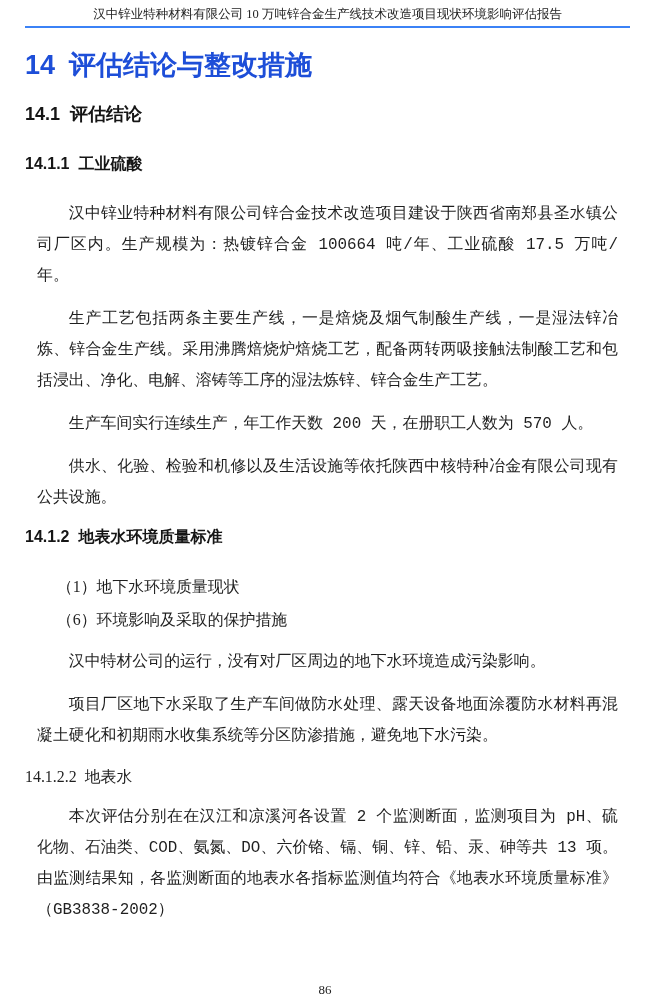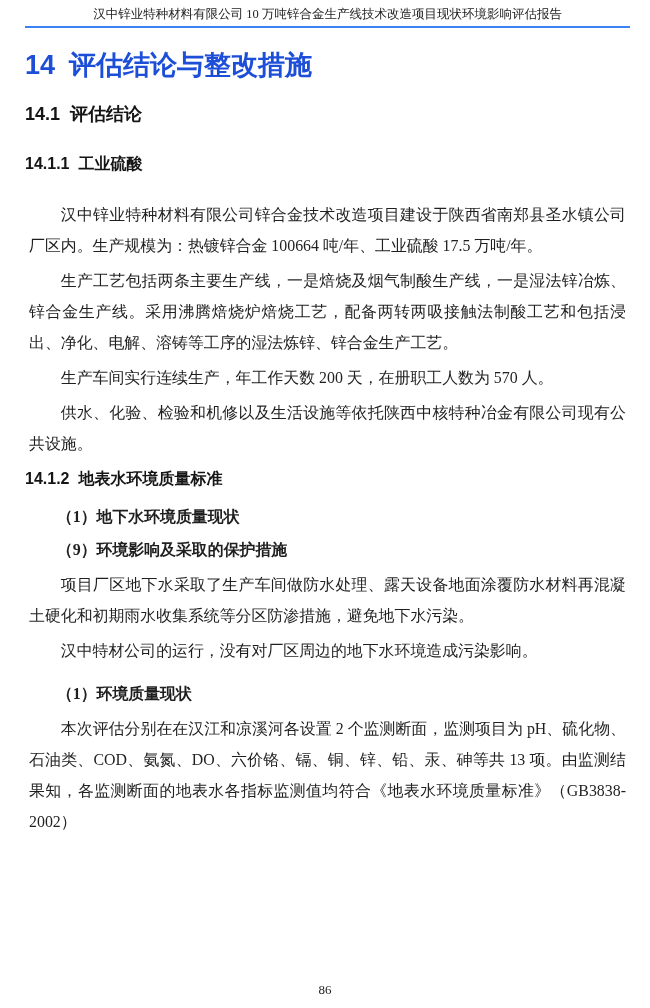--- a/index.html
+++ b/index.html
@@ -56,31 +56,31 @@
     font-size: 15.9px;
     line-height: 26px;
     font-weight: 400;
     margin: 11px 0 0 0;
   }
   .h4 .num { margin-right: 8px; }
   .h4.tight { margin-top: 2px; }
   p.body {
     font-size: 15.9px;
     line-height: 31px;
-    margin: 4px;
+    margin: 12px;
     text-indent: 2em;
     text-align: justify;
+    font-family: Liberation Mono, monospace;
   }
   p.body.first { margin-top: 25px; }
   p.item-title {
     font-size: 15.9px;
     line-height: 31px;
-    margin: 12px 0 0 0;
+    margin: 24px 0 0 0;
     text-indent: 2em;
-    font-weight: bold;
   }
   p.item-title.tight { margin-top: 2px; }
   .page-number {
     position: absolute;
     bottom: 10px;
     left: 0;
     right: 0;
     text-align: center;
     font-size: 13px;
     color: #222222;
@@ -111,23 +111,25 @@
   <p class="body">生产工艺包括两条主要生产线，一是焙烧及烟气制酸生产线，一是湿法锌冶炼、锌合金生产线。采用沸腾焙烧炉焙烧工艺，配备两转两吸接触法制酸工艺和包括浸出、净化、电解、溶铸等工序的湿法炼锌、锌合金生产工艺。</p>
   <p class="body">生产车间实行连续生产，年工作天数 200 天，在册职工人数为 570 人。</p>
   <p class="body">供水、化验、检验和机修以及生活设施等依托陕西中核特种冶金有限公司现有公共设施。</p>
 
   <h3 class="subsection tight">
     <span class="num">14.1.2</span><span>地表水环境质量标准</span>
   </h3>
 
 
   <p class="item-title">（1）地下水环境质量现状</p>
-  <p class="item-title tight">（9）环境影响及采取的保护措施</p>
+  <p class="item-title tight">（6）环境影响及采取的保护措施</p>
+  <p class="body">汉中特材公司的运行，没有对厂区周边的地下水环境造成污染影响。</p>
   <p class="body">项目厂区地下水采取了生产车间做防水处理、露天设备地面涂覆防水材料再混凝土硬化和初期雨水收集系统等分区防渗措施，避免地下水污染。</p>
-  <p class="body">汉中特材公司的运行，没有对厂区周边的地下水环境造成污染影响。</p>
 
+  <div class="h4 tight">
+    <span class="num">14.1.2.2</span><span>地表水</span>
+  </div>
 
-  <p class="item-title">（1）环境质量现状</p>
   <p class="body">本次评估分别在在汉江和凉溪河各设置 2 个监测断面，监测项目为 pH、硫化物、石油类、COD、氨氮、DO、六价铬、镉、铜、锌、铅、汞、砷等共 13 项。由监测结果知，各监测断面的地表水各指标监测值均符合《地表水环境质量标准》（GB3838-2002）</p>
 
   <div class="page-number">86</div>
 
 </div>
 
 </body></html>

